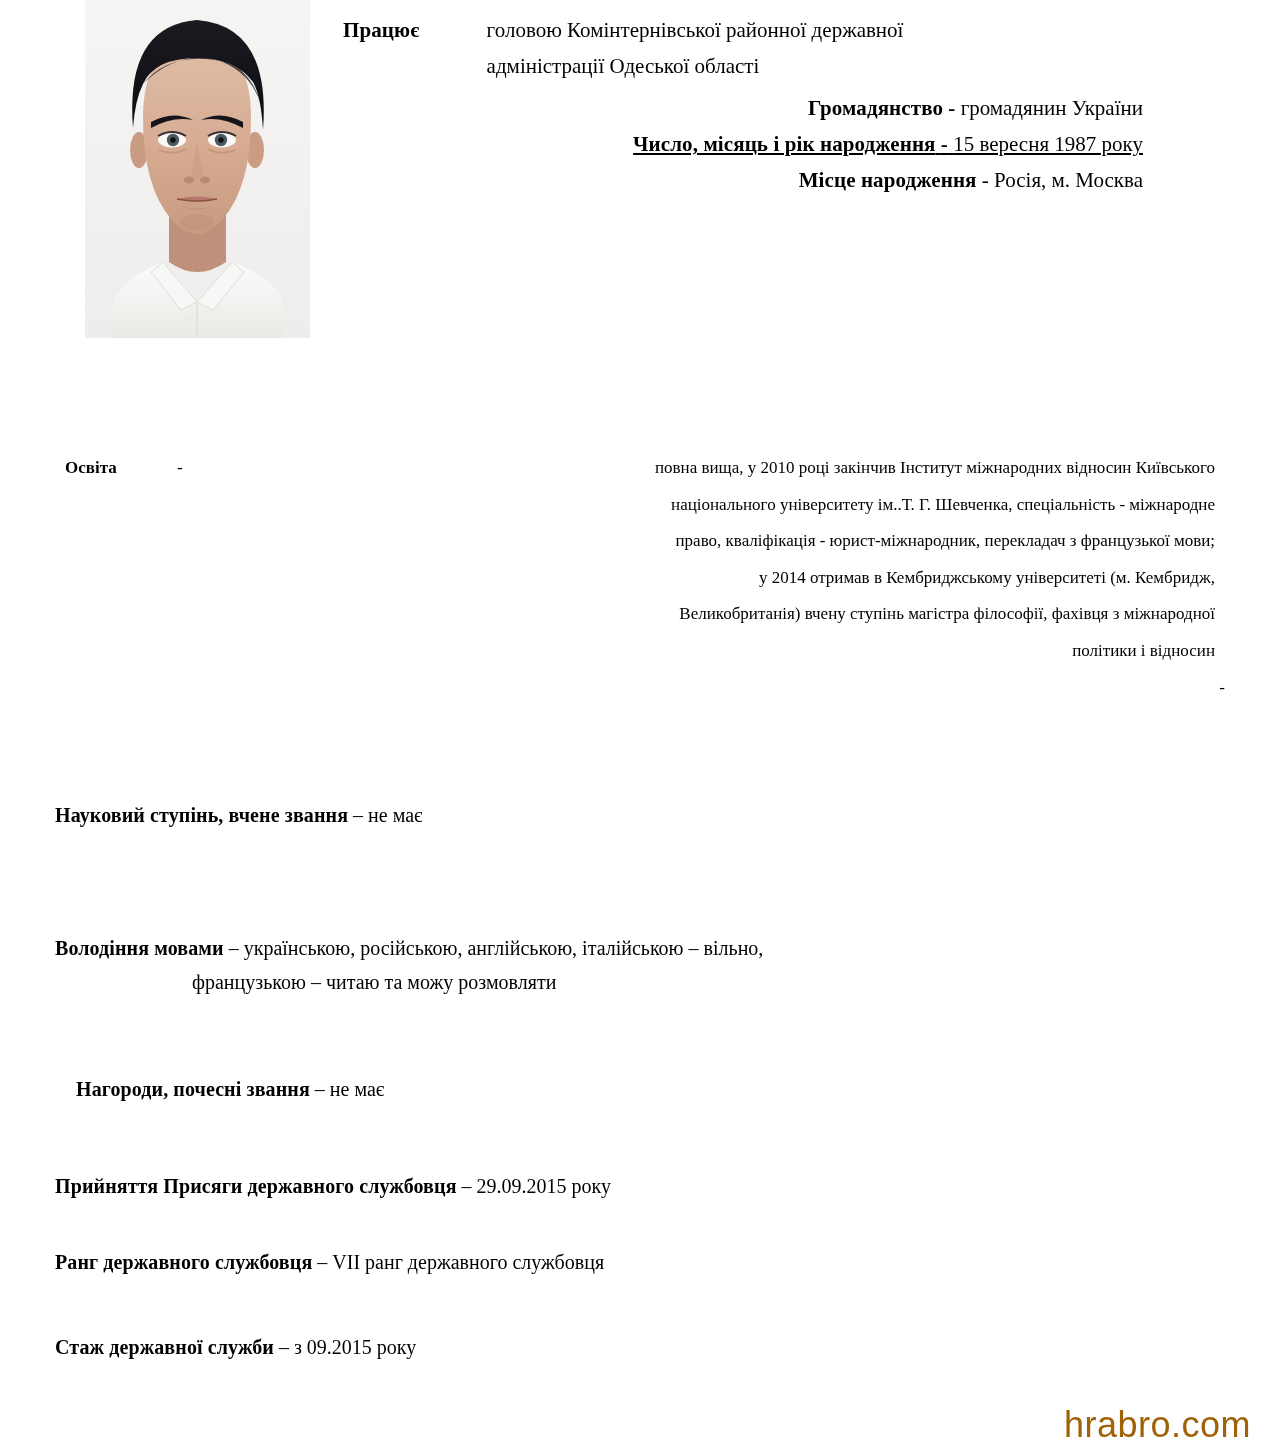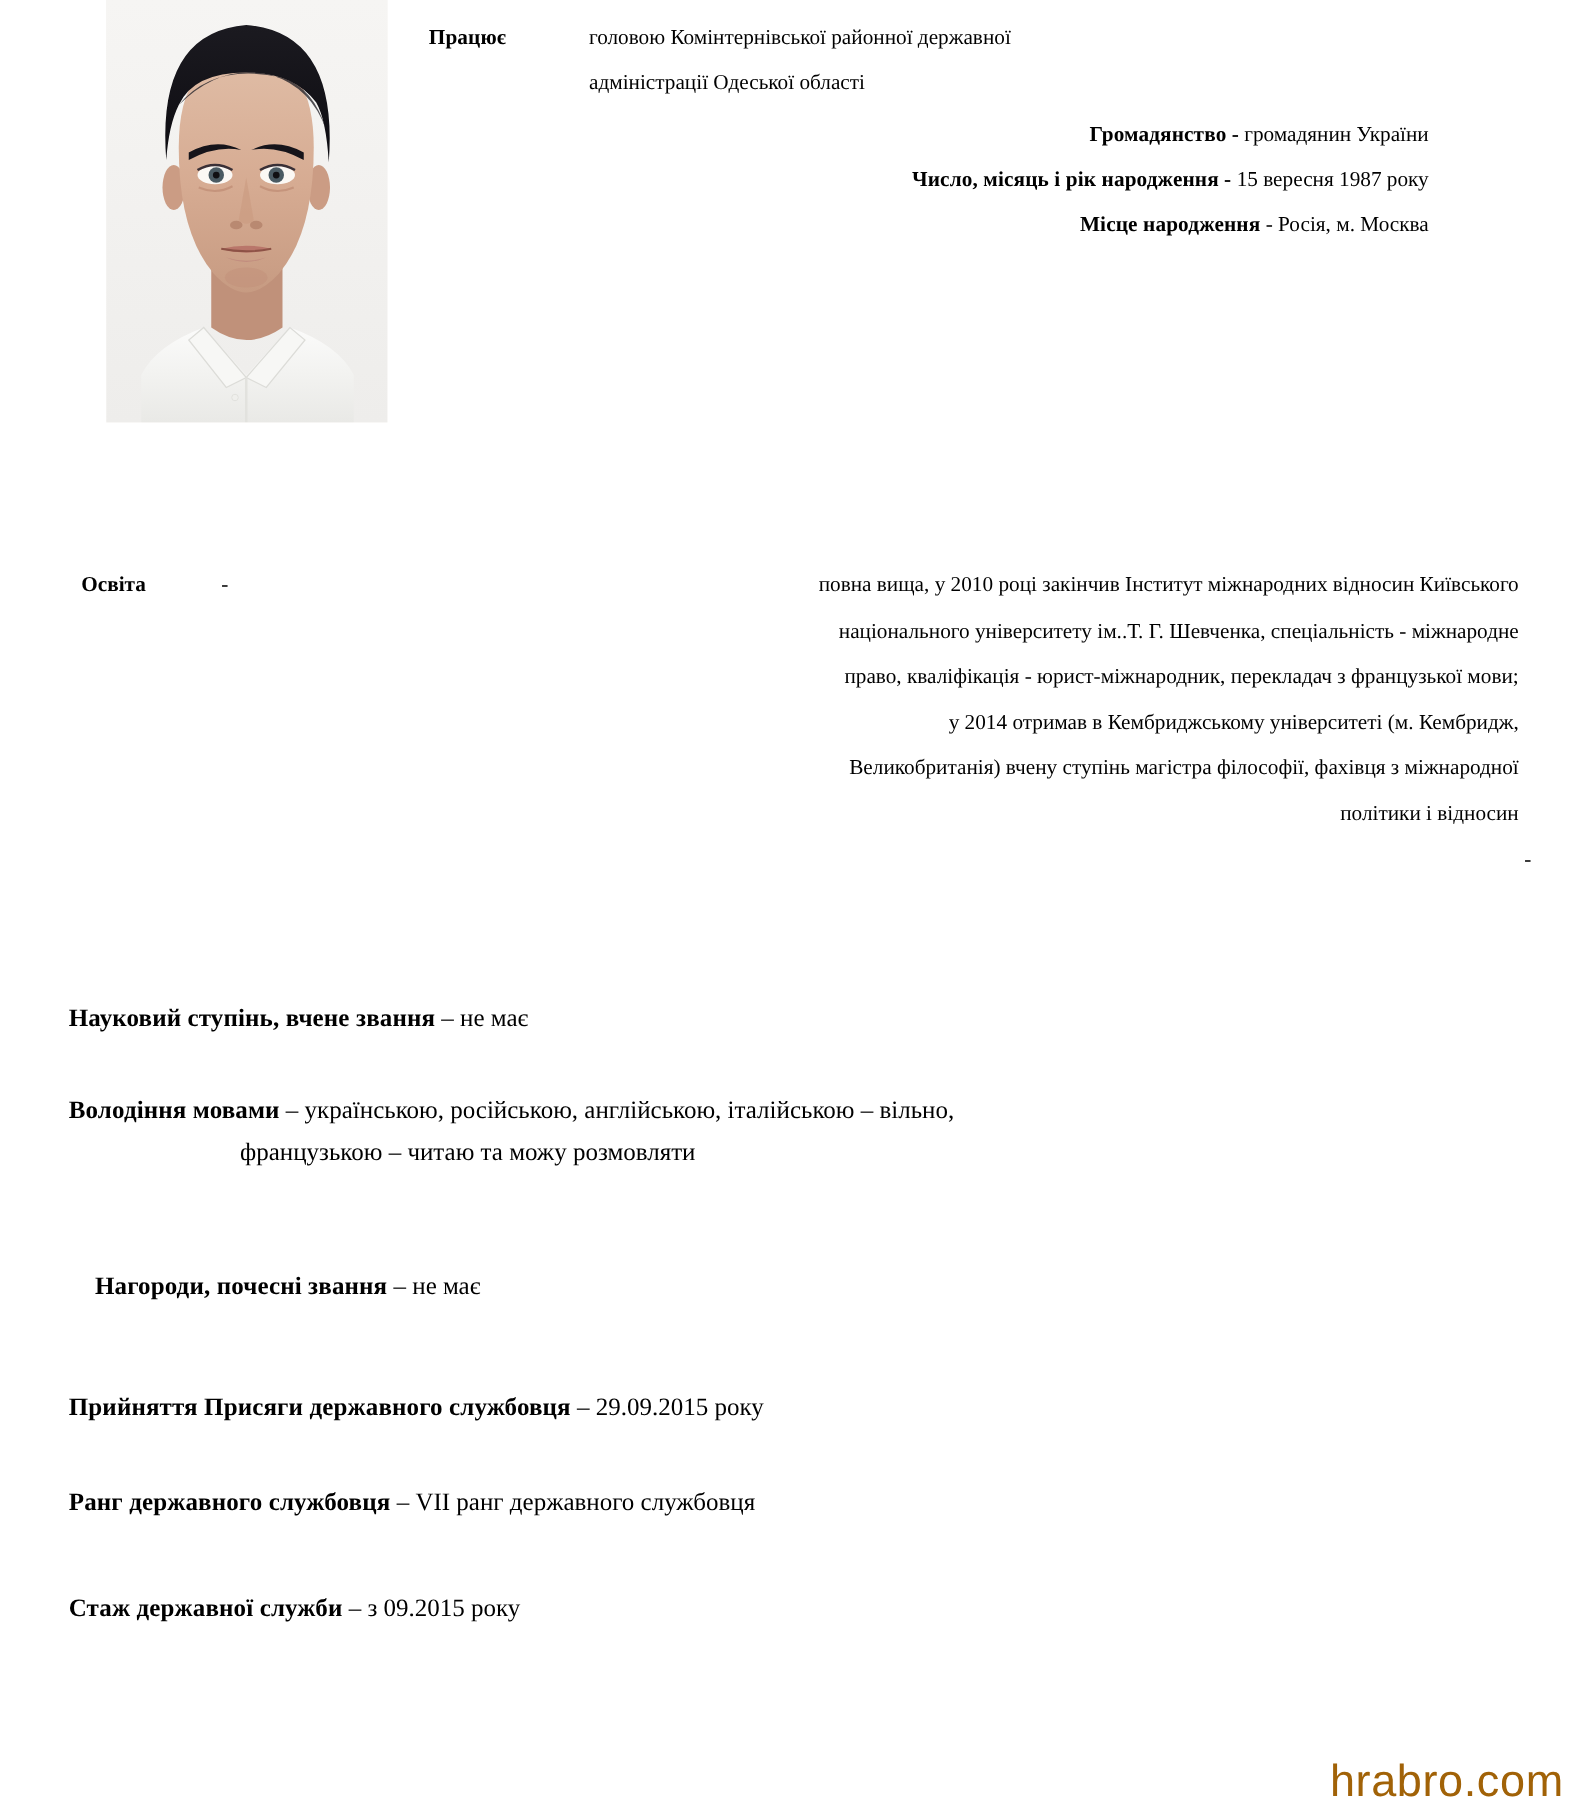--- a/index.html
+++ b/index.html
@@ -38,21 +38,21 @@
 
   
   .header-block {
     position: absolute;
     left: 343px;
     top: 12px;
     width: 800px;
   }
   .hdr-row {
     position: relative;
-    font-size: 17px;
+    font-size: 21px;
     line-height: 36px;
   }
   .hdr-row + .hdr-row { margin-top: 0; text-align: right; }
 
   .lbl {
     font-weight: bold;
     letter-spacing: 0.1px;
   }
   .val {
     font-weight: normal;
@@ -64,21 +64,21 @@
     margin-left: 62px;
     width: 610px;
     vertical-align: top;
   }
   .works-line2 {
     display: block;
     margin-left: 0;
   }
 
   .row-citizenship { margin-top: 51px; }
-  .row-birthdate   { margin-top: 47px; }
+  .row-birthdate   { margin-top: 47px; text-decoration: underline; }
   .row-birthplace  { margin-top: 47px; }
 
   
   .edu-block {
     position: absolute;
     left: 65px;
     top: 450px;
     width: 1160px;
     font-size: 17px;
     line-height: 36.5px;
@@ -121,21 +121,21 @@
     white-space: nowrap;
   }
   .srow.wrap { white-space: normal; }
   .srow .sub {
     display: block;
     margin-left: 137px;
     white-space: nowrap;
   }
 
   .gap-degree     { margin-top: 0px; }
-  .gap-languages  { margin-top: 39px; }
+  .gap-languages  { margin-top: 99px; }
   .gap-awards     { margin-top: 73px; margin-left: 21px; }
   .gap-oath       { margin-top: 63px; }
   .gap-rank       { margin-top: 42px; }
   .gap-totalexp   { margin-top: 52px; }
   .gap-serviceexp { margin-top: 51px; }
 
   
   .watermark {
     position: absolute;
     right: 18px;

